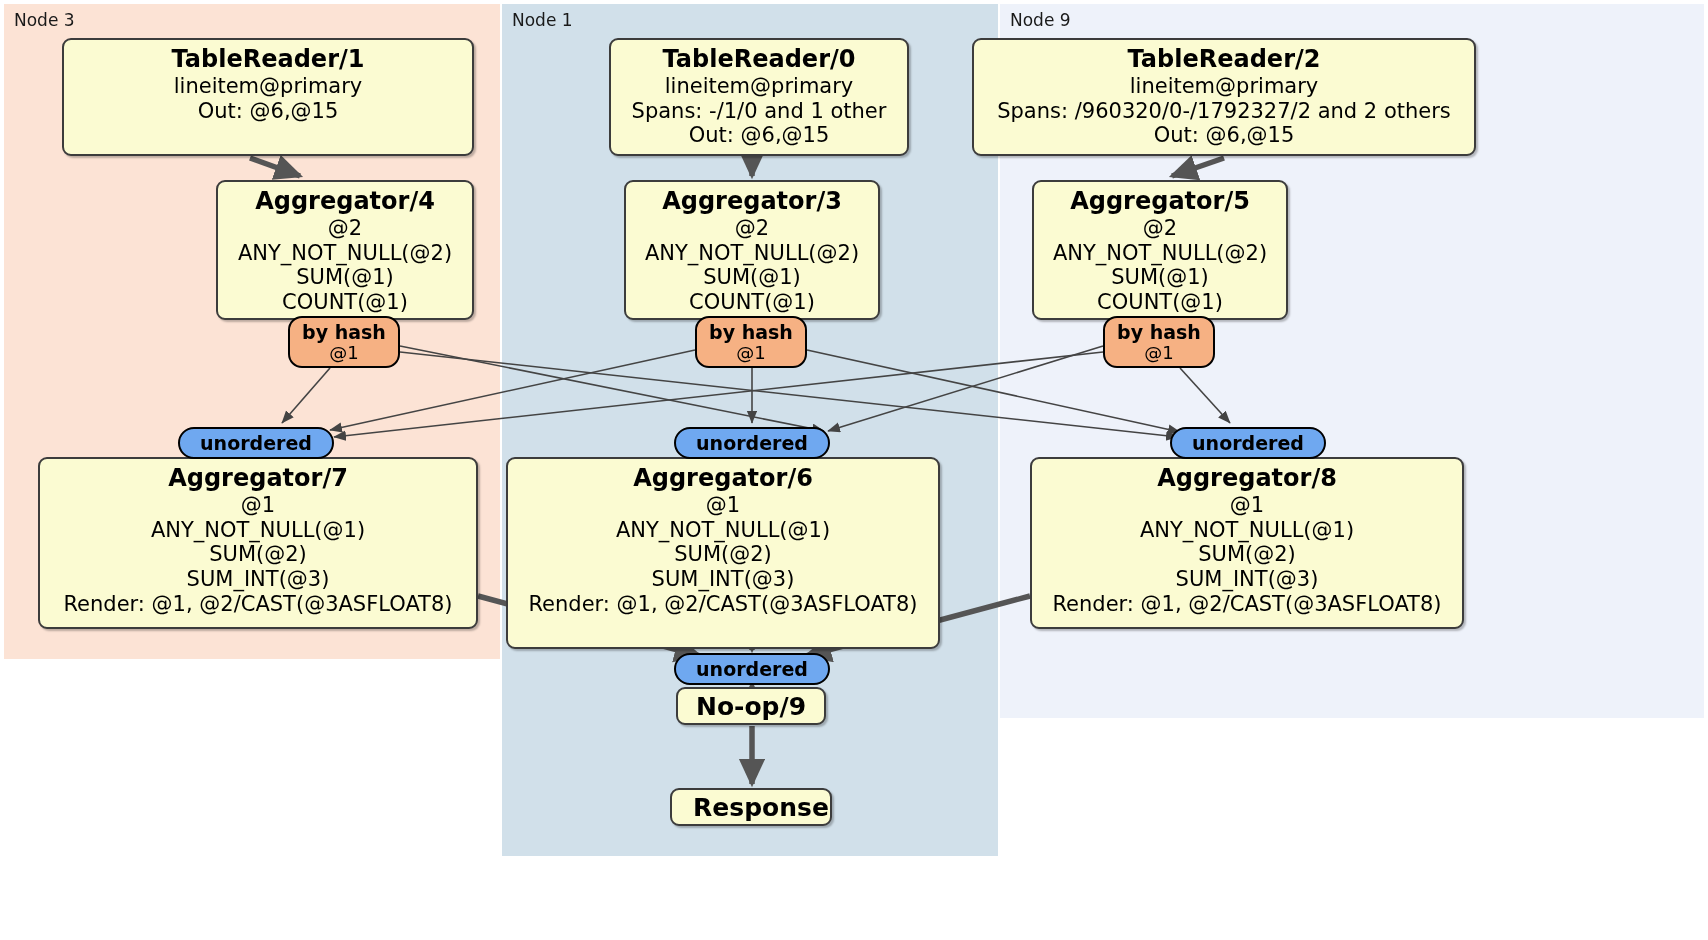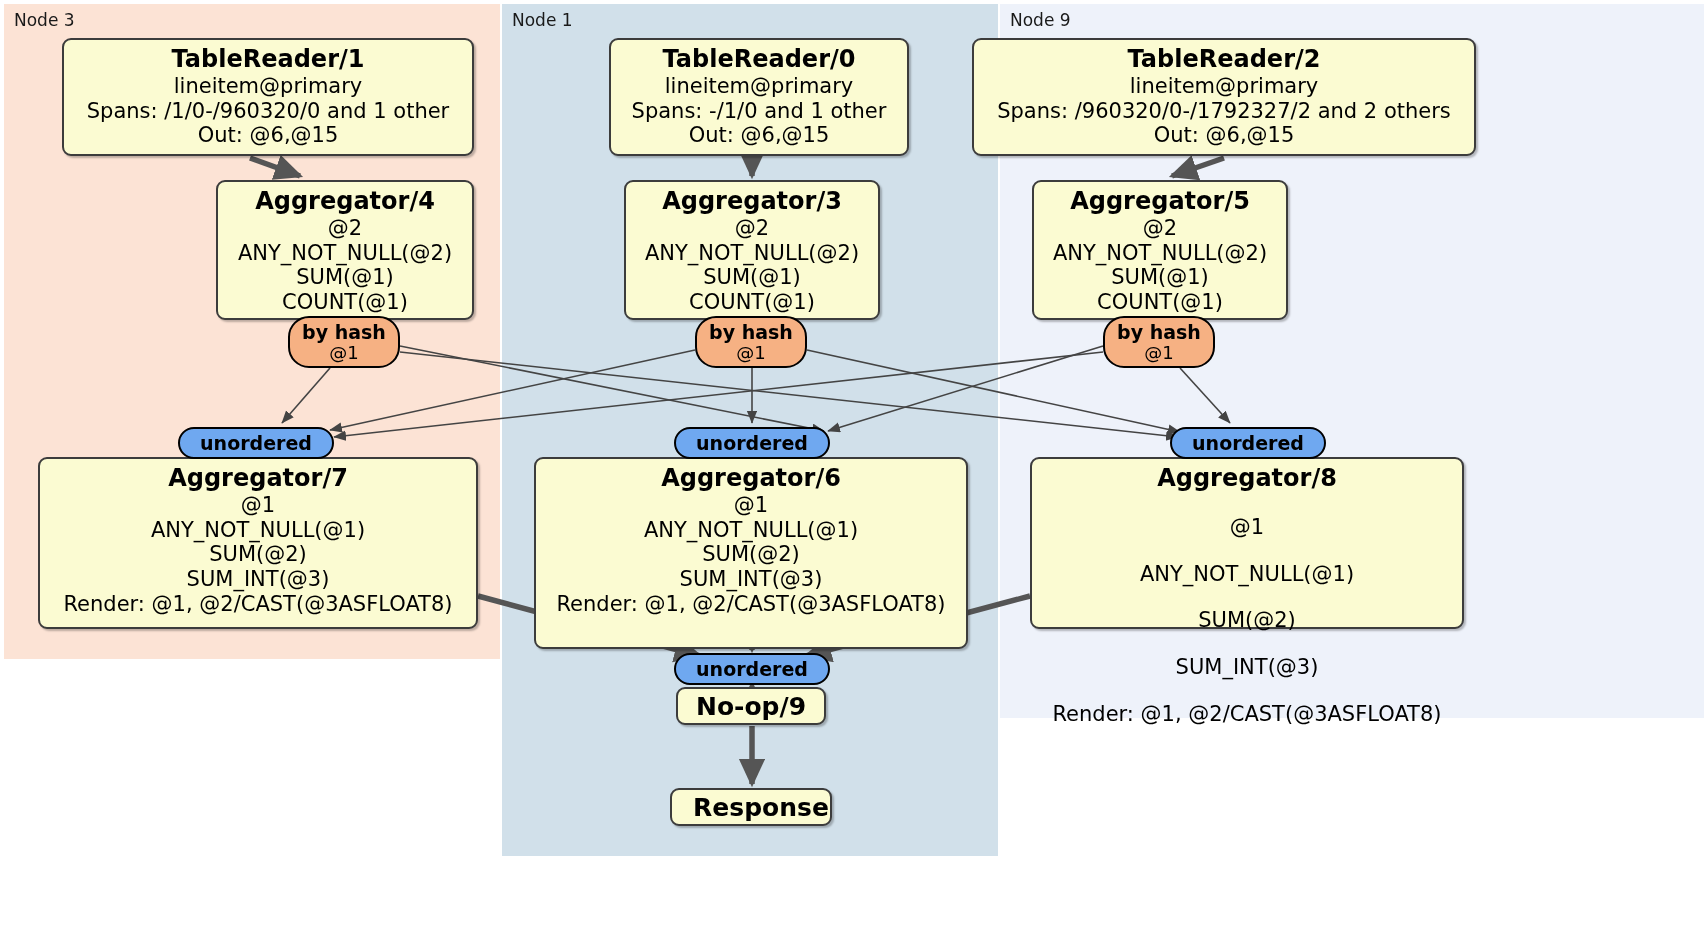--- a/index.html
+++ b/index.html
@@ -35,21 +35,21 @@
 
   
   .badge{
     position:absolute;box-sizing:border-box;
     border:2px solid #000;border-radius:16px;
     display:flex;flex-direction:column;align-items:center;justify-content:center;
     text-align:center;
   }
   .badge .bt{font-weight:bold;font-size:19px;line-height:1.1;color:#000;white-space:nowrap;}
   .badge .bs{font-size:18px;line-height:1.1;color:#000;white-space:nowrap;}
-  .badge.hash{background:#f6b183;border-radius:21px;}
+  .badge.hash{background:#f6b183;border-radius:14px;}
   .badge.unord{background:#6fa8f0;border-radius:17px;}
 </style>
 </head>
 <body>
 
 <div id="canvas">
 
   <div id="panels">
       <div class="node-panel" style="left: 4px; top: 4px; width: 496px; height: 655px; background: rgb(252, 227, 213);">
         <div class="panel-label">Node 3</div>
@@ -94,21 +94,20 @@
         <path d="M 1030 596 L 806 656"></path>
         <path d="M 752 685 L 752 684"></path>
         <path d="M 752 726 L 752 784"></path>
       </g>
   </svg>
 
   <div id="nodes">
       <div class="proc" style="left: 62px; top: 38px; width: 412px; height: 118px;">
         <div class="ttl">TableReader/1</div>
         <div class="ln">lineitem@primary</div>
-        <div class="ln">Spans: /1/0-/960320/0 and 1 other</div>
         <div class="ln">Out: @6,@15</div>
       </div>
       <div class="proc" style="left: 602px; top: 38px; width: 300px; height: 118px; margin-left: 7px;">
         <div class="ttl">TableReader/0</div>
         <div class="ln">lineitem@primary</div>
         <div class="ln">Spans: -/1/0 and 1 other</div>
         <div class="ln">Out: @6,@15</div>
       </div>
       <div class="proc" style="left: 972px; top: 38px; width: 504px; height: 118px;">
         <div class="ttl">TableReader/2</div>
@@ -138,29 +137,29 @@
         <div class="ln">COUNT(@1)</div>
       </div>
       <div class="proc" style="left: 38px; top: 457px; width: 440px; height: 172px;">
         <div class="ttl">Aggregator/7</div>
         <div class="ln">@1</div>
         <div class="ln">ANY_NOT_NULL(@1)</div>
         <div class="ln">SUM(@2)</div>
         <div class="ln">SUM_INT(@3)</div>
         <div class="ln">Render: @1, @2/CAST(@3ASFLOAT8)</div>
       </div>
-      <div class="proc" style="left: 534px; top: 457px; width: 434px; height: 192px;">
+      <div class="proc" style="left: 506px; top: 457px; width: 434px; height: 192px;">
         <div class="ttl">Aggregator/6</div>
         <div class="ln">@1</div>
         <div class="ln">ANY_NOT_NULL(@1)</div>
         <div class="ln">SUM(@2)</div>
         <div class="ln">SUM_INT(@3)</div>
         <div class="ln">Render: @1, @2/CAST(@3ASFLOAT8)</div>
       </div>
-      <div class="proc" style="left: 1030px; top: 457px; width: 434px; height: 172px; gap: 22px;">
+      <div class="proc" style="left: 1030px; top: 457px; width: 434px; height: 172px;">
         <div class="ttl">Aggregator/8</div>
         <div class="ln">@1</div>
         <div class="ln">ANY_NOT_NULL(@1)</div>
         <div class="ln">SUM(@2)</div>
         <div class="ln">SUM_INT(@3)</div>
         <div class="ln">Render: @1, @2/CAST(@3ASFLOAT8)</div>
       </div>
       <div class="proc small" style="left: 676px; top: 687px; width: 150px; height: 38px;">
         <div class="ttl">No-op/9</div>
       </div>

